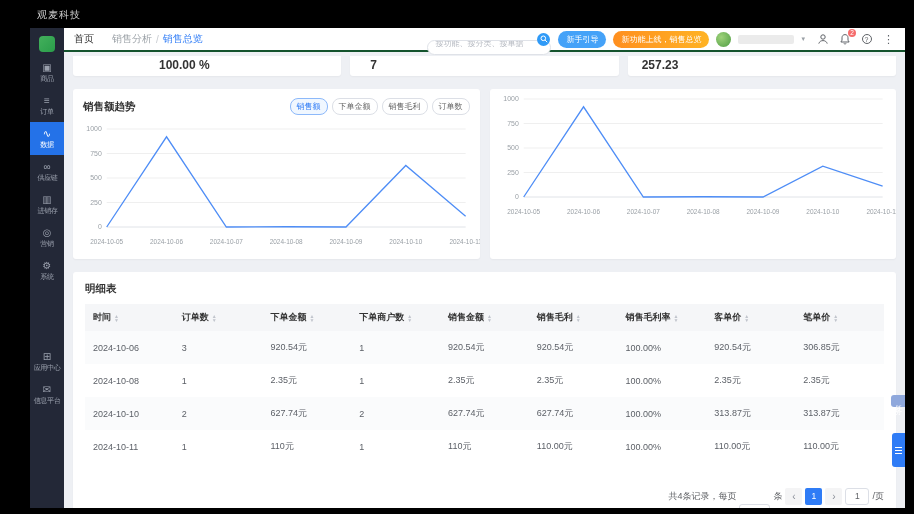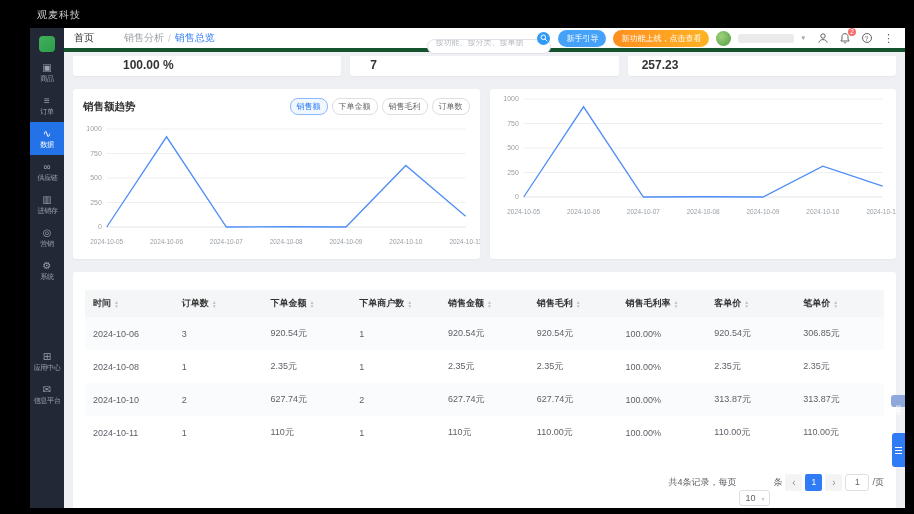--- a/index.html
+++ b/index.html
@@ -15,21 +15,21 @@
   .side-logo { width:16px; height:16px; border-radius:4px; margin:8px auto 4px; background:linear-gradient(135deg,#43b05c,#2a9d4a); }
   .side-item { height:33px; display:flex; flex-direction:column; align-items:center; justify-content:center; gap:1px; color:#9aa0ad; cursor:pointer; }
   .side-item .side-ico { font-size:10px; line-height:11px; }
   .side-item .side-label { font-size:7.5px; letter-spacing:-0.5px; white-space:nowrap; transform:scale(.95); }
   .side-item.active { background:#2472e8; color:#fff; }
   .side-gap { height:58px; }
 
   
   .main { flex:1; display:flex; flex-direction:column; min-width:0; }
 
-  .topbar { height:24px; background:#fff; border-bottom:4px solid #14532d; display:flex; align-items:center; padding:0 10px; gap:24px; flex-shrink:0; }
+  .topbar { height:24px; background:#fff; border-bottom:2px solid #14532d; display:flex; align-items:center; padding:0 10px; gap:12px; flex-shrink:0; }
   .tb-home { font-size:10px; color:#333; }
   .crumb { display:flex; align-items:center; gap:4px; font-size:10px; margin-left:6px; }
   .crumb .p { color:#9aa0a6; }
   .crumb .sep { color:#c9ccd1; }
   .crumb .c { color:#2f7cf6; }
   .topbar-right { margin-left:auto; display:flex; align-items:center; gap:7px; }
 
   .searchwrap { position:relative; width:124px; height:15px; }
   .searchwrap input { width:100%; height:15px; border:1px solid #dfe2e8; border-radius:9px; font-size:8px; padding:0 18px 8px 7px; color:#333; outline:none; background:#fff; }
   .searchwrap input::placeholder { color:#b6bac2; }
@@ -48,21 +48,21 @@
   .qc { width:10px; height:10px; border:1px solid #5f6368; border-radius:50%; font-size:7px; display:flex; align-items:center; justify-content:center; color:#5f6368; }
   .kebab { font-size:11px; color:#5f6368; line-height:11px; }
   .badge { position:absolute; top:-4px; right:-5px; background:#f56c6c; color:#fff; font-size:6.5px; line-height:8px; min-width:8px; text-align:center; border-radius:999px; padding:0 2px; }
 
   .content { flex:1; padding:0 9px; overflow:hidden; }
 
   
   .stats { margin-top:4px; display:flex; gap:9px; height:20px; }
   .stat { flex:1; background:#fff; border-radius:0 0 3px 3px; overflow:hidden; box-shadow:0 1px 2px rgba(0,0,0,.04); }
   .stat .sv { font-size:12px; font-weight:bold; color:#333; padding-top:2px; }
-  .stat:nth-child(1) .sv { padding-left:50px; }
+  .stat:nth-child(1) .sv { padding-left:86px; }
   .stat:nth-child(2) .sv { padding-left:20px; }
   .stat:nth-child(3) .sv { padding-left:14px; }
 
   
   .charts { margin-top:13px; display:flex; gap:10px; height:170px; }
   .chart-card { flex:1; background:#fff; border-radius:3px; box-shadow:0 1px 2px rgba(0,0,0,.04); display:flex; flex-direction:column; min-width:0; }
   .cc-head { display:flex; align-items:center; padding:9px 10px 4px; }
   .cc-title { font-size:10.5px; font-weight:bold; color:#333; }
   .cc-btns { margin-left:auto; display:flex; gap:4px; }
   .cbtn { font-size:8px; padding:2px 6px; border:1px solid #dcdfe6; border-radius:8px; background:#fff; color:#666; cursor:pointer; white-space:nowrap; }
@@ -158,21 +158,21 @@
         <div class="searchwrap">
           <input placeholder="搜功能、搜分类、搜单据" style="">
           <button class="search-btn">
             <svg width="8" height="8" viewBox="0 0 8 8">
                 <circle cx="3.3" cy="3.3" r="2.3" fill="none" stroke="#fff" stroke-width="1"></circle>
                 <line x1="5.1" y1="5.1" x2="7.2" y2="7.2" stroke="#fff" stroke-width="1"></line>
               </svg>
           </button>
         </div>
         <button class="pill pill-blue">新手引导</button>
-        <button class="pill pill-orange">新功能上线，点击查看</button>
+        <button class="pill pill-orange">新功能上线，销售总览</button>
         <div class="avatar"></div>
         <div class="nameblur"></div>
         <span class="acc-caret">▾</span>
 
         <div class="tb-icons">
           <span class="tb-ic">
             <svg width="12" height="12" viewBox="0 0 12 12">
                 <circle cx="6" cy="4" r="2.2" fill="none" stroke="#5f6368" stroke-width="1"></circle>
                 <path d="M1.8 10.6c.6-2 2.2-3 4.2-3s3.6 1 4.2 3" fill="none" stroke="#5f6368" stroke-width="1"></path>
               </svg>
@@ -264,20 +264,21 @@
                 <text x="275.33333333333337" y="125" text-anchor="middle" font-size="6.5" fill="#9aa0a6">2024-10-09</text>
                 <text x="335.6666666666667" y="125" text-anchor="middle" font-size="6.5" fill="#9aa0a6">2024-10-10</text>
                 <text x="396" y="125" text-anchor="middle" font-size="6.5" fill="#9aa0a6">2024-10-11</text>
                 <polyline points="34,108 94.33333333333334,17.78708000000001 154.66666666666669,108 215,107.7697 275.33333333333337,108 335.6666666666667,77.24074 396,97.22" fill="none" stroke="#4e8df6" stroke-width="1.3"></polyline>
               </svg>
           </div>
         </div>
       </div>
 
       <div class="table-card">
+        <div class="tc-title">明细表</div>
         <table id="detail-table">
           <thead>
               <tr>
                 <th>
                   <div class="thw">
                     <span>时间</span>
                     <span class="sort">
                       <i>▲</i>
                       <i>▼</i>
                     </span>

